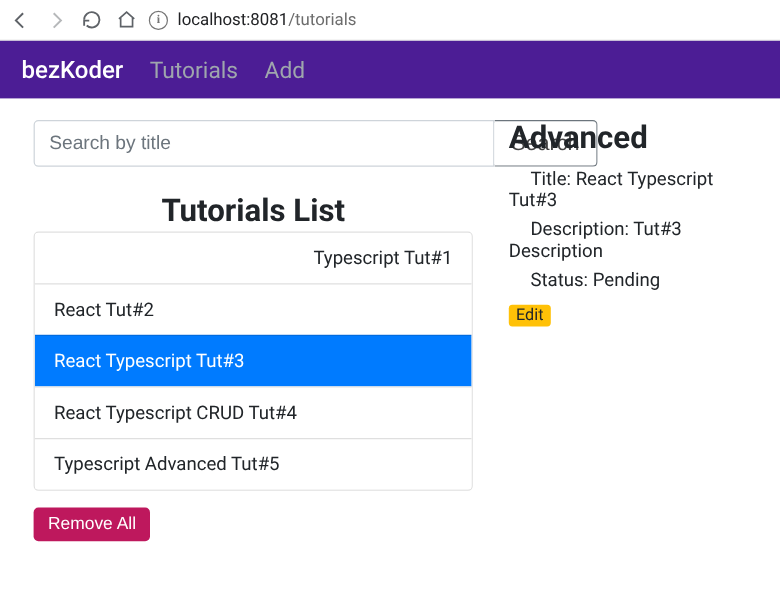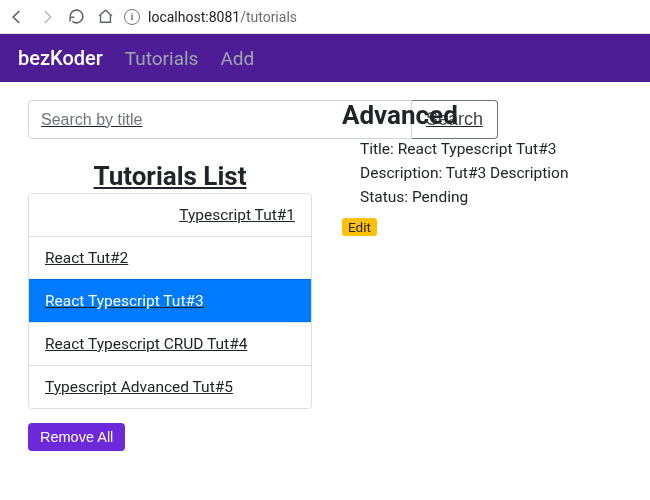--- a/index.html
+++ b/index.html
@@ -8,33 +8,33 @@
   .browser-bar svg { display: block; }
   .nav-icons { display: flex; align-items: center; gap: 12px; color: #5f6368; }
   .addr-wrap { display: flex; align-items: center; gap: 8px; color: #5f6368; font-size: 14px; }
   .addr-wrap .host { color: #202124; }
   .addr-wrap .path { color: #6c6c6c; }
   .info-circle { width: 16px; height: 16px; border: 1.4px solid #757575; border-radius: 50%; display: flex; align-items: center; justify-content: center; font-size: 10px; font-weight: 700; color: #757575; font-family: Georgia, serif; }
   .navbar { background: #4c1d95; color: #fff; height: 48px; display: flex; align-items: center; padding: 0 18px; gap: 22px; }
   .brand { font-size: 20px; font-weight: 500; color: #fff; }
   .navlink { color: #9fa6ad; font-size: 19px; cursor: pointer; }
   .container { padding: 18px 28px; display: flex; gap: 30px; }
-  .left { width: 284px; text-decoration: underline; }
+  .left { width: 366px; }
   .right { flex: 1; }
   .searchrow { display: flex; width: 470px; margin-bottom: 22px; }
   .searchrow input { flex: 1; border: 1px solid #ced4da; border-radius: 4px 0 0 4px; padding: 8px 12px; font-size: 16px; color: #495057; outline: none; }
   .searchrow input::placeholder { color: #6c757d; }
   .searchrow button { border: 1px solid #6c757d; background: #fff; color: #444; padding: 8px 14px; font-size: 18px; border-radius: 0 4px 4px 0; border-left: none; cursor: pointer; }
   h2.list-title { font-size: 26px; font-weight: 700; margin-bottom: 2px; text-align: center; }
   h2.detail-title { font-size: 26px; font-weight: 700; margin-bottom: 10px; }
   .listbox { border: 1px solid rgba(0,0,0,.125); border-radius: 4px; overflow: hidden; }
   .list-item { padding: 12px 16px; font-size: 15.5px; border-top: 1px solid rgba(0,0,0,.125); cursor: pointer; background: #fff; }
   .list-item:first-child { border-top: none; text-align: right; }
   .list-item.active { background: #007bff; color: #fff; }
-  .remove-btn { margin-top: 14px; background: #6d28d9; color: #fff; border: none; padding: 6px 12px; font-size: 14.5px; border-radius: 4px; cursor: pointer; }
+  .remove-btn { margin-top: 14px; background: #be185d; color: #fff; border: none; padding: 6px 12px; font-size: 14.5px; border-radius: 4px; cursor: pointer; }
   .detail p { font-size: 15.5px; margin: 6px 0; }
   .detail p b { font-weight: 400; margin-left: 18px; }
   .edit-badge { display: inline-block; background: #ffc107; color: #212529; font-size: 13.5px; font-weight: 400; padding: 1px 6px; border-radius: 3px; margin-top: 6px; cursor: pointer; }
 </style>
 </head>
 <body>
 
 <div class="browser-bar">
   <div class="nav-icons">
     <span>

